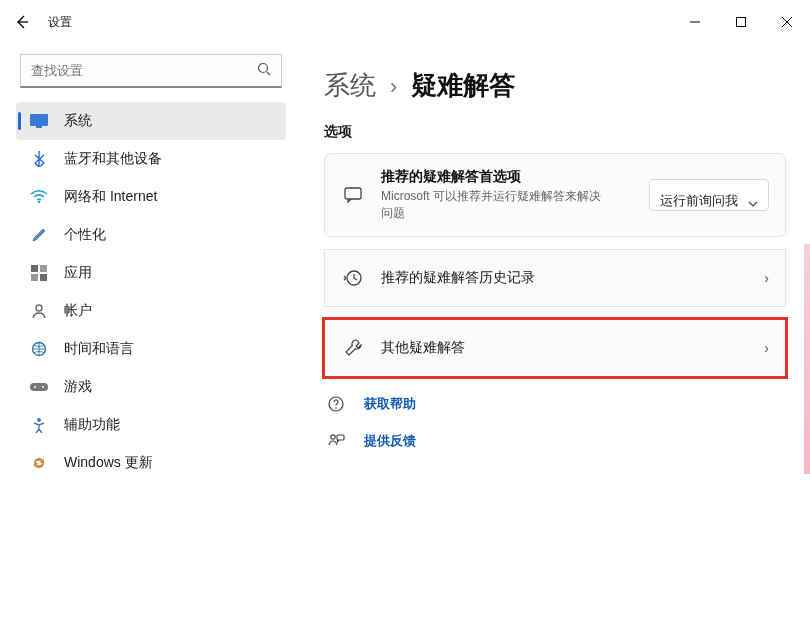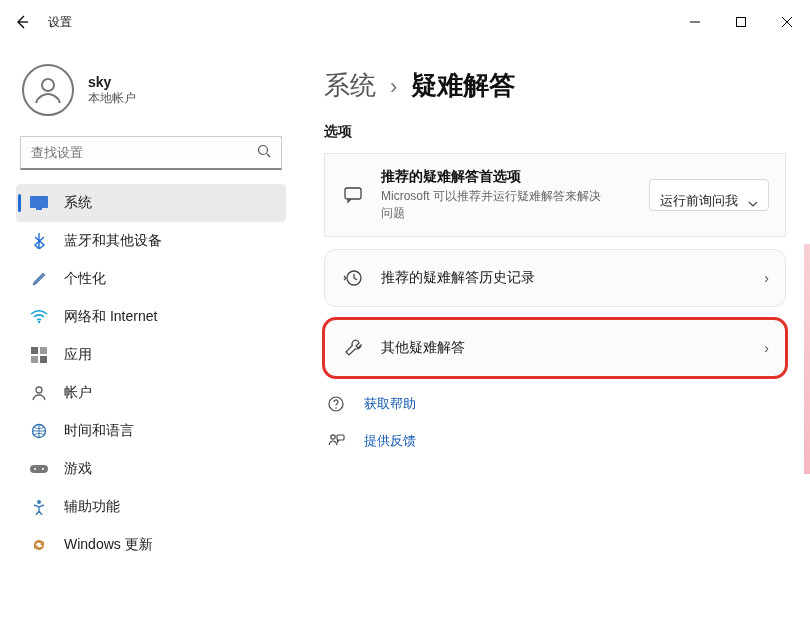--- a/index.html
+++ b/index.html
@@ -31,33 +31,33 @@
   .nav-item.active::before { content:""; position:absolute; left:2px; top:10px; bottom:10px; width:3px; background:#1f6cd6; border-radius:2px; }
   .nav-icon { width:22px; display:inline-flex; align-items:center; justify-content:center; margin-right:14px; }
 
   .main { flex:1; padding: 24px 24px 0 22px; position:relative; }
   .crumbs { display:flex; align-items:baseline; gap:14px; }
   .crumbs .c1 { font-size:26px; color:#555; }
   .crumbs .arrow { font-size:22px; color:#777; }
   .crumbs .c2 { font-size:26px; font-weight:600; color:#111; }
   .sect { margin-top:20px; font-size:14px; font-weight:600; }
 
-  .card { margin-top:12px; border:1px solid #e5e5e5; background:#fbfbfb; border-radius:0; padding:14px 16px; display:flex; align-items:center; gap:16px; }
+  .card { margin-top:12px; border:1px solid #e5e5e5; background:#fbfbfb; border-radius:7px; padding:14px 16px; display:flex; align-items:center; gap:16px; }
   .card .ci { width:24px; display:flex; justify-content:center; color:#333; }
   .card .ct { flex:1; }
   .card .ctitle { font-size:14px; font-weight:600; color:#111; }
   .card .csub { font-size:12px; color:#666; margin-top:2px; line-height:1.4; max-width:220px; }
   .dropdown { border:1px solid #d8d8d8; background:#fff; border-radius:4px; height:32px; padding:0 10px; display:flex; align-items:flex-end; gap:10px; font-size:13px; }
 
-  .row { margin-top:12px; border:1px solid #e5e5e5; background:#fbfbfb; border-radius:12px; height:58px; display:flex; align-items:center; padding:0 16px; gap:16px; font-size:14px; }
+  .row { margin-top:12px; border:1px solid #e5e5e5; background:#fbfbfb; border-radius:0; height:58px; display:flex; align-items:center; padding:0 16px; gap:16px; font-size:14px; }
   .row .ci { width:24px; display:flex; justify-content:center; color:#333; }
   .row .chev { margin-left:auto; color:#555; }
   .hl { outline:3px solid #e1322a; outline-offset:-1px; }
 
-  .link { display:flex; align-items:center; gap:16px; margin-top:18px; font-size:13px; }
+  .link { display:flex; align-items:center; gap:16px; margin-top:18px; font-size:13px;font-weight:bold; }
   .link .li { width:24px; display:flex; justify-content:center; color:#333; }
   .link a { color:#1259b3; text-decoration:none; }
 
   
   .edge { position:absolute; top:200px; right:0; width:6px; height:230px; background:linear-gradient(#f9cfd4,#f7b7c1); }
 </style>
 </head>
 <body>
 
 <div class="titlebar">
@@ -83,32 +83,20 @@
         <svg width="12" height="12">
           <path d="M1 1l10 10M11 1 1 11" stroke="#000" stroke-width="1"></path>
         </svg>
       </div>
   </div>
 </div>
 
 <div class="shell">
 
   <div class="sidebar">
-    <div class="userrow">
-      <div class="avatar">
-        <svg width="34" height="34" viewBox="0 0 34 34">
-            <circle cx="17" cy="12" r="6" fill="none" stroke="#777" stroke-width="2"></circle>
-            <path d="M5 30c2-7 9-9 12-9s10 2 12 9" fill="none" stroke="#777" stroke-width="2"></path>
-          </svg>
-      </div>
-      <div>
-        <div class="uname">sky</div>
-        <div class="usub">本地帐户</div>
-      </div>
-    </div>
 
     <div class="searchbox">
       <input placeholder="查找设置" style="">
       <span class="sicon">
         <svg width="14" height="14" viewBox="0 0 14 14">
             <circle cx="6" cy="6" r="4.5" fill="none" stroke="#555" stroke-width="1.2"></circle>
             <path d="M10 10l3 3" stroke="#555" stroke-width="1.2"></path>
           </svg>
       </span>
     </div>
@@ -126,34 +114,34 @@
       <div class="nav-item">
         <span class="nav-icon">
             <svg width="14" height="16" viewBox="0 0 14 16">
               <path d="M7 0v16l5-4-9-8m9 0L3 12l4 4" fill="none" stroke="#1f6cd6" stroke-width="1.4"></path>
             </svg>
           </span>
         <span>蓝牙和其他设备</span>
       </div>
       <div class="nav-item">
         <span class="nav-icon">
-            <svg width="16" height="16" viewBox="0 0 16 16">
-              <path d="M2 14l3-1 9-9-2-2-9 9z" fill="#5f8bbf" stroke="#3b5e86" stroke-width="0.6"></path>
-            </svg>
-          </span>
-        <span>个性化</span>
-      </div>
-      <div class="nav-item">
-        <span class="nav-icon">
             <svg width="18" height="14" viewBox="0 0 18 14">
               <path d="M1 4c5-4 11-4 16 0M4 7c3-2.5 7-2.5 10 0M7 10c1.3-1 2.7-1 4 0" fill="none" stroke="#1aa6d6" stroke-width="1.6"></path>
               <circle cx="9" cy="12" r="1.2" fill="#1aa6d6"></circle>
             </svg>
           </span>
         <span>网络和 Internet</span>
+      </div>
+      <div class="nav-item">
+        <span class="nav-icon">
+            <svg width="16" height="16" viewBox="0 0 16 16">
+              <path d="M2 14l3-1 9-9-2-2-9 9z" fill="#5f8bbf" stroke="#3b5e86" stroke-width="0.6"></path>
+            </svg>
+          </span>
+        <span>个性化</span>
       </div>
       <div class="nav-item">
         <span class="nav-icon">
             <svg width="16" height="16">
               <rect x="0" y="0" width="7" height="7" fill="#6b6b6b"></rect>
               <rect x="9" y="0" width="7" height="7" fill="#9a9a9a"></rect>
               <rect x="0" y="9" width="7" height="7" fill="#9a9a9a"></rect>
               <rect x="9" y="9" width="7" height="7" fill="#6b6b6b"></rect>
             </svg>
           </span>

